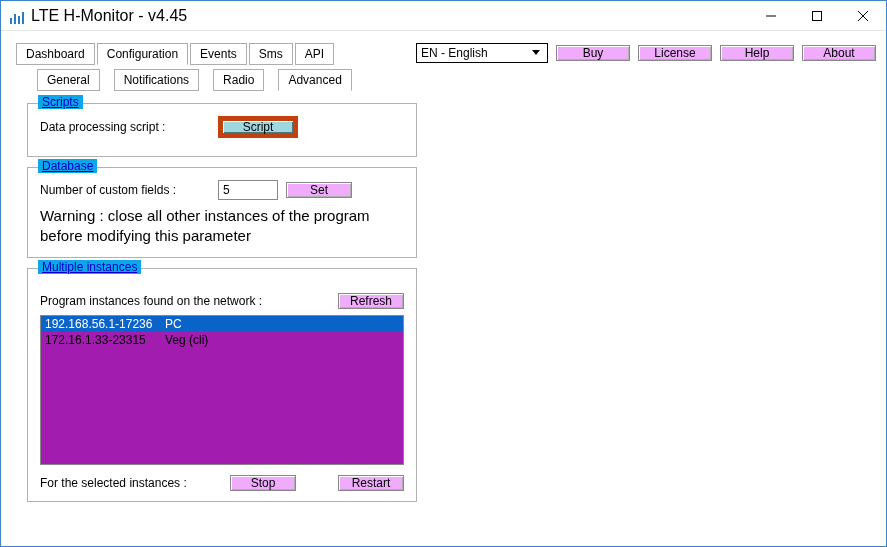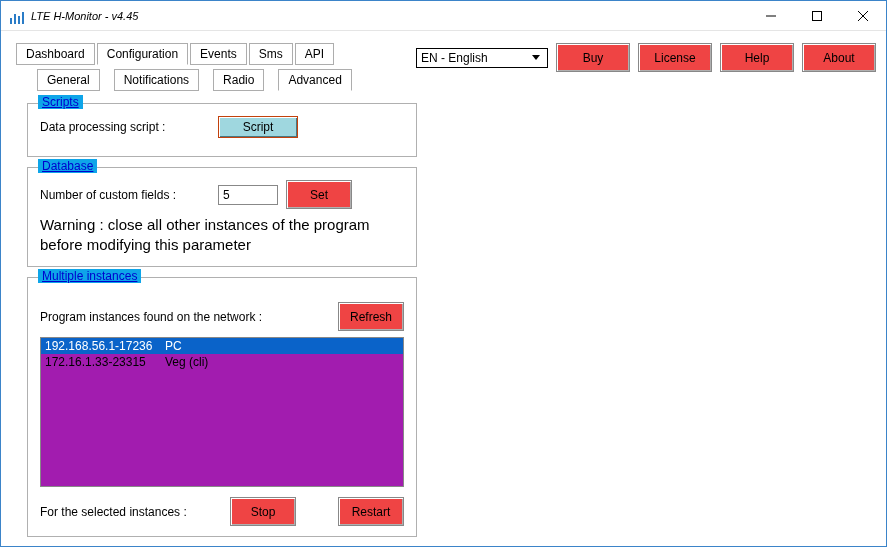--- a/index.html
+++ b/index.html
@@ -23,21 +23,21 @@
     border-bottom: 1px solid #e5e5e5;
   }
   .titlebar .app-icon {
     width: 16px; height: 16px;
     margin-right: 6px;
     display: flex; align-items: flex-end; justify-content: center;
   }
   .titlebar .app-icon span {
     display:inline-block; width:2px; background:#2a7cc7; margin:0 1px;
   }
-  .titlebar .title { font-size: 11px; font-style: italic; }
+  .titlebar .title { font-size: 16px; }
   .win-controls { margin-left: auto; display: flex; }
   .win-btn {
     width: 46px; height: 30px;
     display: flex; align-items: center; justify-content: center;
     font-size: 11px;
   }
   .win-btn svg { width: 10px; height: 10px; }
   .toolbar {
     display: flex;
     align-items: flex-start;
@@ -72,23 +72,23 @@
     font-size: 12px;
     display: flex;
     align-items: center;
     justify-content: space-between;
   }
   .select .arrow {
     width:14px; display:flex; justify-content:center;
   }
   .btn {
     border: 1px solid #888;
-    background: #ef4444;
+    background: #f0abfc;
     box-shadow: inset 1px 1px 0 #fff, inset -1px -1px 0 #b0b0b0;
-    height: 29px;
+    height: 16px;
     min-width: 66px;
     padding: 0 10px;
     font-size: 12px;
     display: inline-flex;
     align-items: center;
     justify-content: center;
     text-align: center;
   }
   .btn.wide { min-width: 74px; }
   .content {
@@ -116,21 +116,21 @@
   input.text {
     border: 1px solid #888;
     height: 20px;
     padding: 0 4px;
     font-size: 12px;
     width: 60px;
     background:#fff;
   }
   .btn-script {
     background: #9fd7df;
-    border: 1px solid #c2410c;
+    border: 5px solid #c2410c;
     box-shadow: inset 1px 1px 0 #fff, inset -1px -1px 0 #4a7780;
     height: 22px;
     width: 80px;
     display:inline-flex; align-items:center; justify-content:center;
   }
   .warn { font-size: 15px; color:#000; line-height:1.3; margin-top:4px; }
   .fieldset.multi { padding-bottom: 10px; }
   .toprow { display:flex; align-items:center; margin-bottom:6px;margin-top:12px; }
   .listbox {
     border: 1px solid #888;

